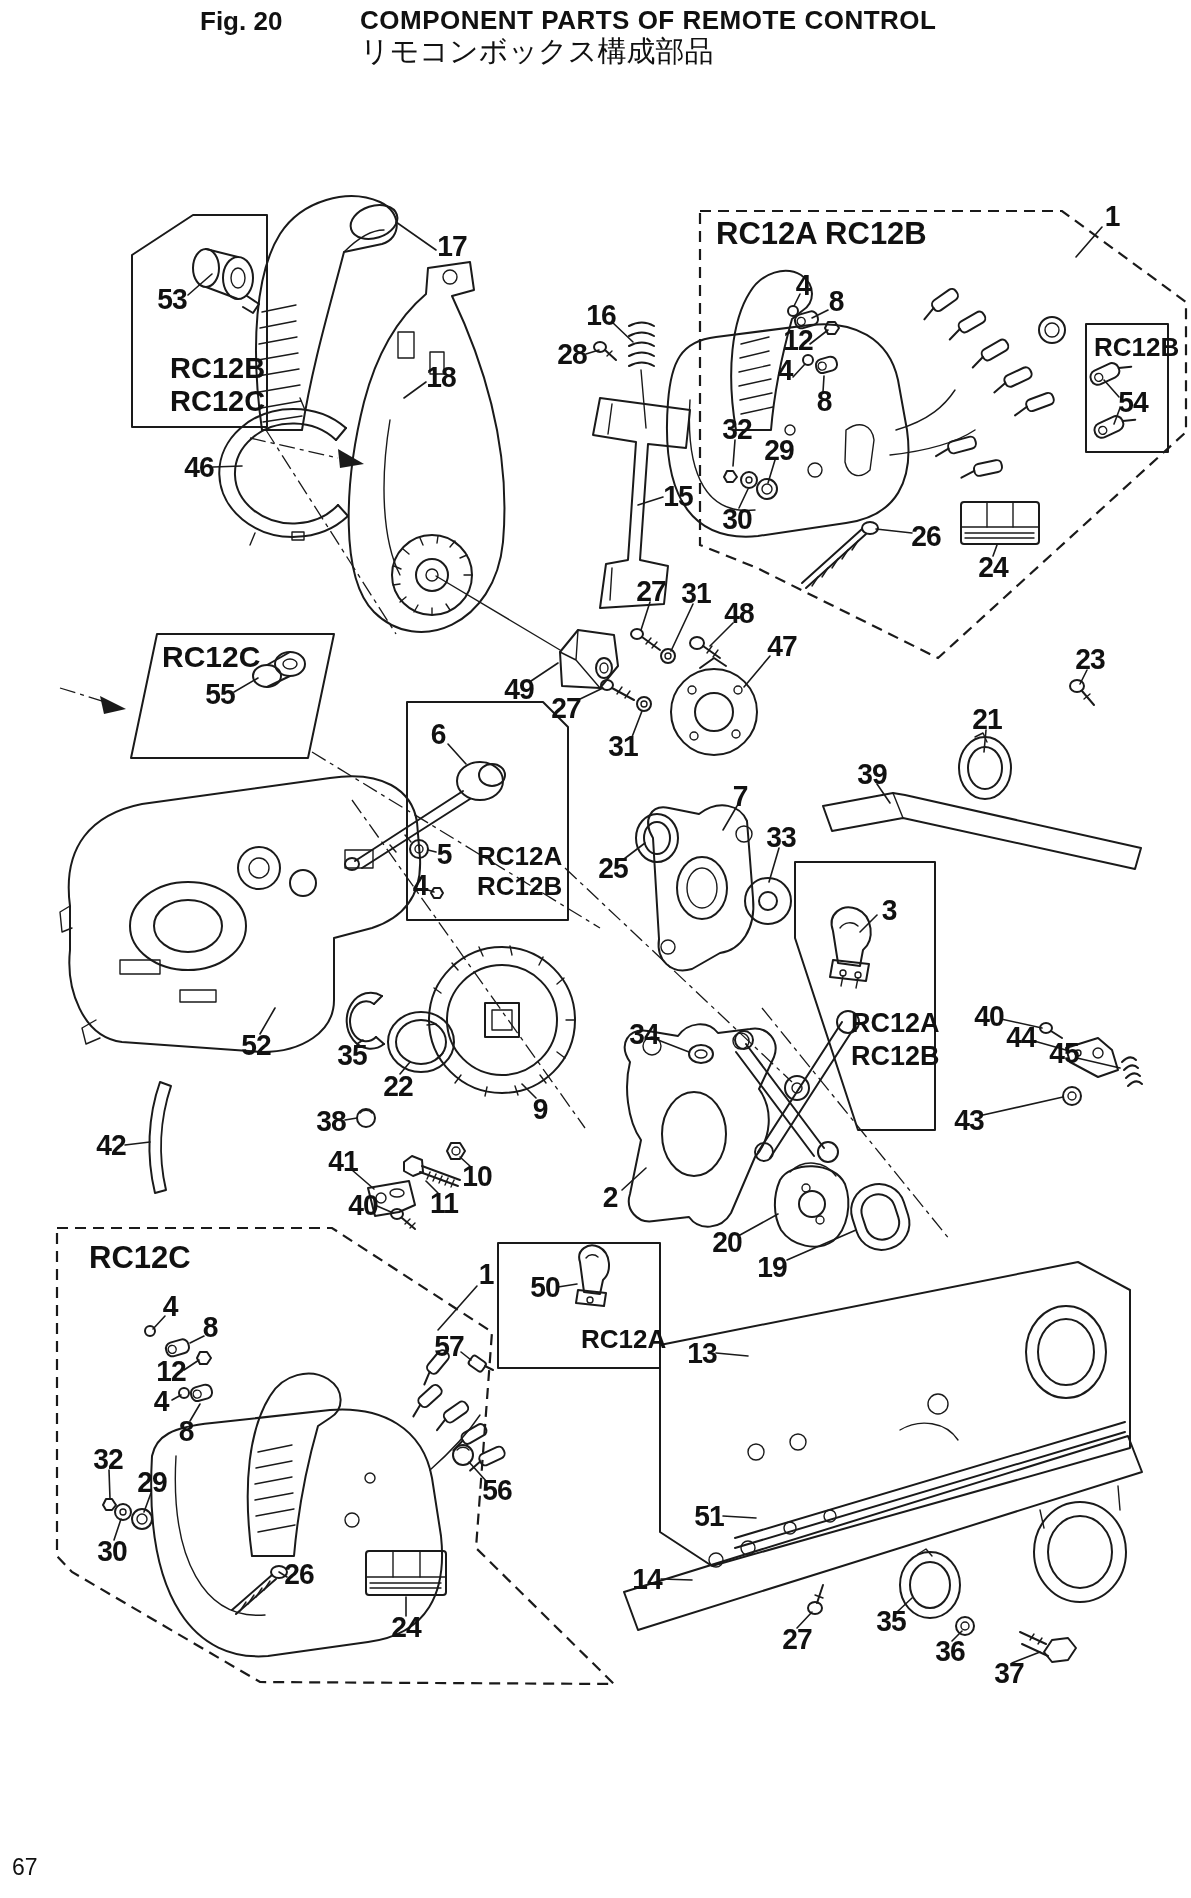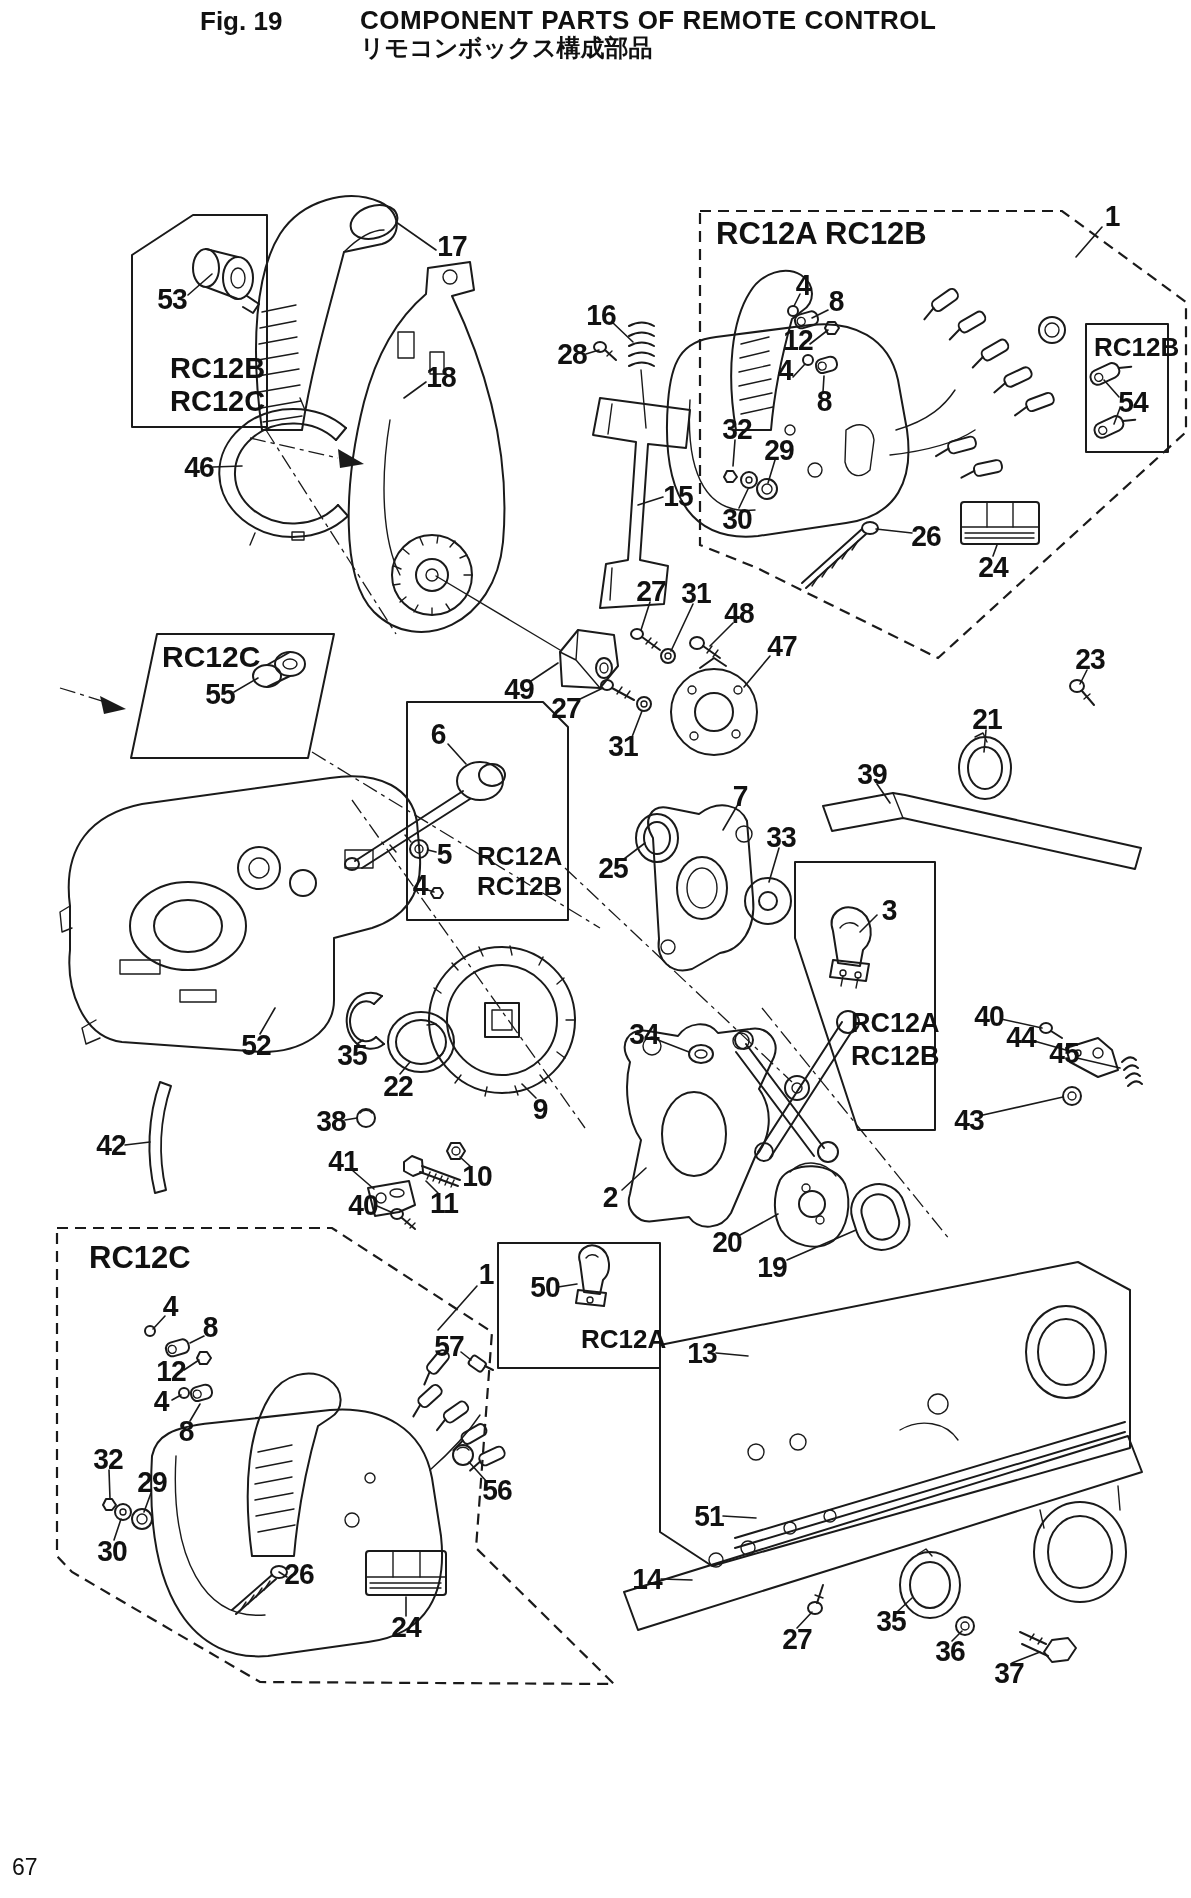--- a/index.html
+++ b/index.html
@@ -1,38 +1,38 @@
 <!DOCTYPE html>
 <html><head>
 <meta charset="utf-8">
 <style>
   html,body{margin:0;padding:0;background:#fff;}
   .page{position:relative;width:1191px;height:1898px;background:#fff;overflow:hidden;
         font-family:"Liberation Sans",sans-serif;color:#111;}
   .hdr-fig{position:absolute;left:200px;top:6px;font-size:26px;font-weight:bold;letter-spacing:0;}
   .hdr-title{position:absolute;left:360px;top:5px;font-size:26px;font-weight:bold;letter-spacing:.5px;}
-  .hdr-sub{position:absolute;left:360px;top:32px;font-size:24px;font-weight:bold;}
+  .hdr-sub{position:absolute;left:360px;top:32px;font-size:29px;font-weight:normal;}
   .page-num{position:absolute;left:12px;top:1854px;font-size:23px;}
   .diagram-svg{position:absolute;left:0;top:0;}
   svg .ln{stroke:#1a1a1a;fill:none;stroke-width:2;stroke-linecap:round;stroke-linejoin:round;}
   svg .thin{stroke:#1a1a1a;fill:none;stroke-width:1.4;stroke-linecap:round;stroke-linejoin:round;}
   svg .leader{stroke:#1a1a1a;fill:none;stroke-width:1.6;stroke-linecap:round;}
   svg .dash{stroke:#1a1a1a;fill:none;stroke-width:2.2;stroke-dasharray:11 7;stroke-linejoin:miter;}
   svg .phantom{stroke:#1a1a1a;fill:none;stroke-width:1.3;stroke-dasharray:16 5 4 5;}
   svg .solidfill{fill:#1a1a1a;stroke:none;}
   .part-num{position:absolute;transform:translate(-50%,-50%) scaleX(.94);
             font-weight:bold;font-size:30px;letter-spacing:-1px;white-space:nowrap;}
   .model-label{position:absolute;font-weight:bold;letter-spacing:0;white-space:nowrap;}
 </style>
 </head>
 <body>
 
 <div class="page">
 
-  <span class="hdr-fig">Fig. 19</span>
+  <span class="hdr-fig">Fig. 20</span>
   <span class="hdr-title">COMPONENT PARTS OF REMOTE CONTROL</span>
   <span class="hdr-sub">リモコンボックス構成部品</span>
   <span class="page-num">67</span>
 
   <svg class="diagram-svg" width="1191" height="1898" viewBox="0 0 1191 1898">
 
     <g>
       <path class="ln" d="M193,215 L267,215 L267,427 L132,427 L132,255 Z"></path>
       <path class="dash" d="M700,211 L1062,211 L1186,302 L1186,432 L938,658 L757,568 L700,545 Z"></path>
       <rect class="ln" x="1086" y="324" width="82" height="128"></rect>

